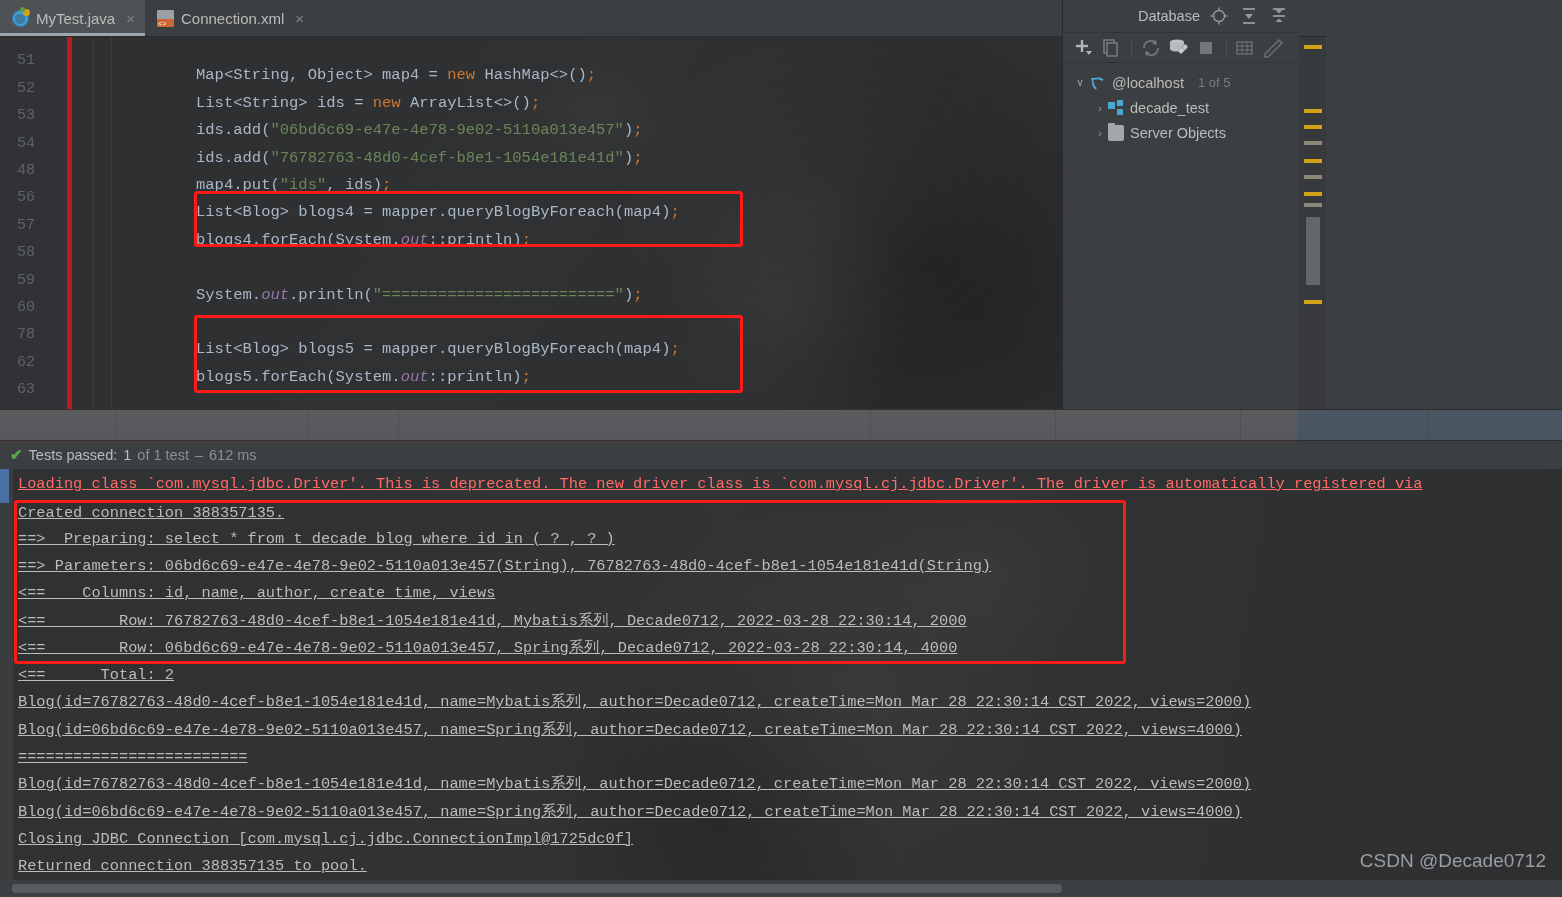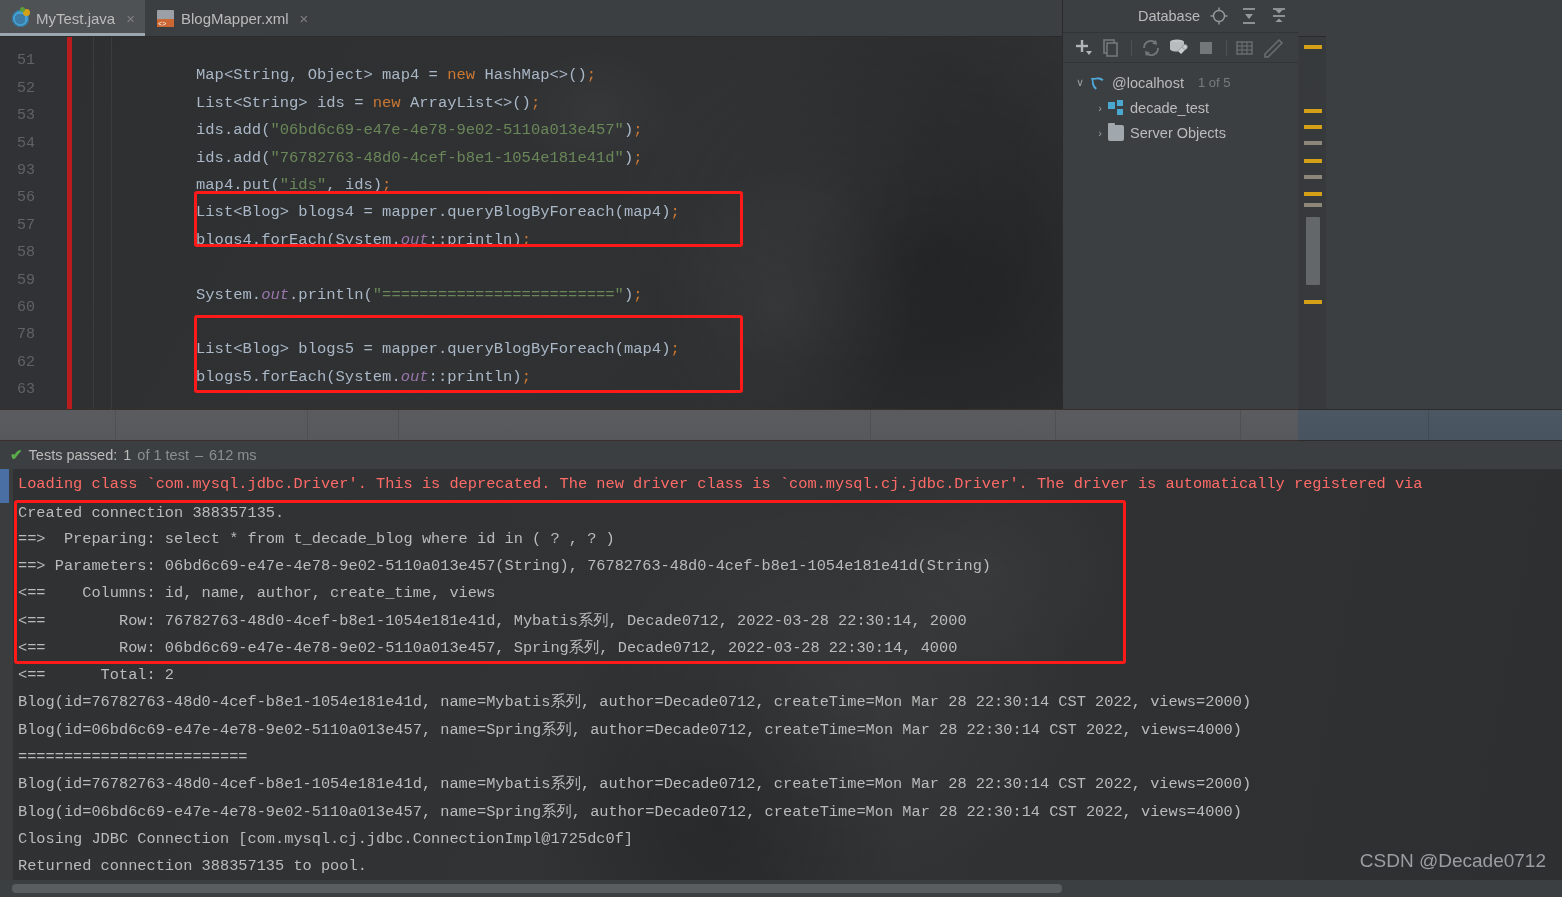--- a/index.html
+++ b/index.html
@@ -231,21 +231,21 @@
       linear-gradient(100deg,#303133,#323335 45%,#2e2f31);
     pointer-events:none;
   }
   .cgutter{
     position:absolute; left:0; top:0; width:13px; height:100%;
     background:#3a3c3e;
   }
   .cblue{ position:absolute; left:0; top:0; width:9px; height:34px; background:#4a6fa5; }
   .cline{
     position:absolute; left:18px; white-space:pre; color:#bbbbbb;
-    line-height:27.3px; height:27.3px;
+    line-height:27.3px; height:27.3px;text-decoration:underline;
   }
   .cline.err{ color:#ff6b68; }
 
   .watermark{
     position:absolute; right:16px; bottom:8px;
     font-family:"Liberation Sans", sans-serif;
     font-size:19px; color:#9a9ea1;
   }
 
   
@@ -267,35 +267,35 @@
 <div id="app">
 
   <div class="tabbar">
     <div class="tab active">
       <span class="tab-icon ic-java"></span>
       <span>MyTest.java</span>
       <span class="tab-close">×</span>
     </div>
     <div class="tab">
       <span class="tab-icon ic-xml"></span>
-      <span>BlogMapper.xml</span>
+      <span>Connection.xml</span>
       <span class="tab-close">×</span>
     </div>
   </div>
 
   <div class="editor">
     <div class="wallpaper"></div>
 
     <div class="gutter" id="gutter">
         <div class="ln" style="top: -12px;">50</div>
         <div class="ln" style="top: 15.4px;">51</div>
         <div class="ln" style="top: 42.8px;">52</div>
         <div class="ln" style="top: 70.2px;">53</div>
         <div class="ln" style="top: 97.6px;">54</div>
-        <div class="ln" style="top: 125px;">93</div>
+        <div class="ln" style="top: 125px;">48</div>
         <div class="ln" style="top: 152.4px;">56</div>
         <div class="ln" style="top: 179.8px;">57</div>
         <div class="ln" style="top: 207.2px;">58</div>
         <div class="ln" style="top: 234.6px;">59</div>
         <div class="ln" style="top: 262px;">60</div>
         <div class="ln" style="top: 289.4px;">78</div>
         <div class="ln" style="top: 316.8px;">62</div>
         <div class="ln" style="top: 344.2px;">63</div>
       </div>
     <div class="fold-col"></div>

